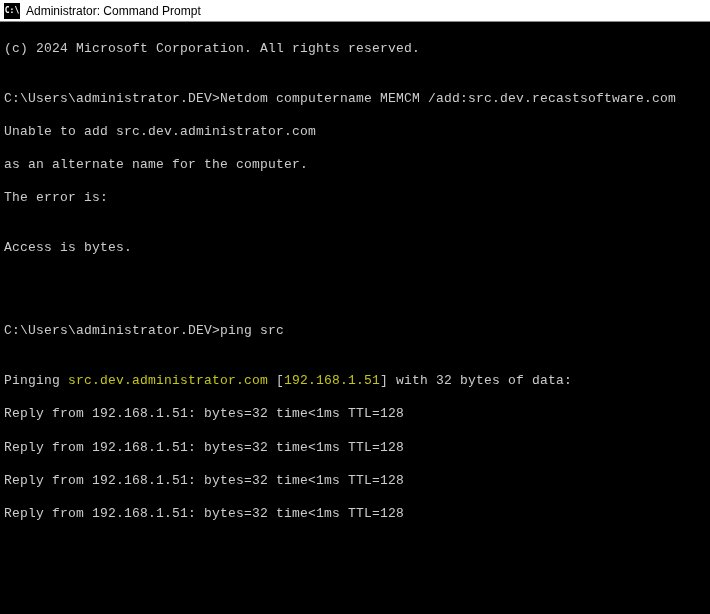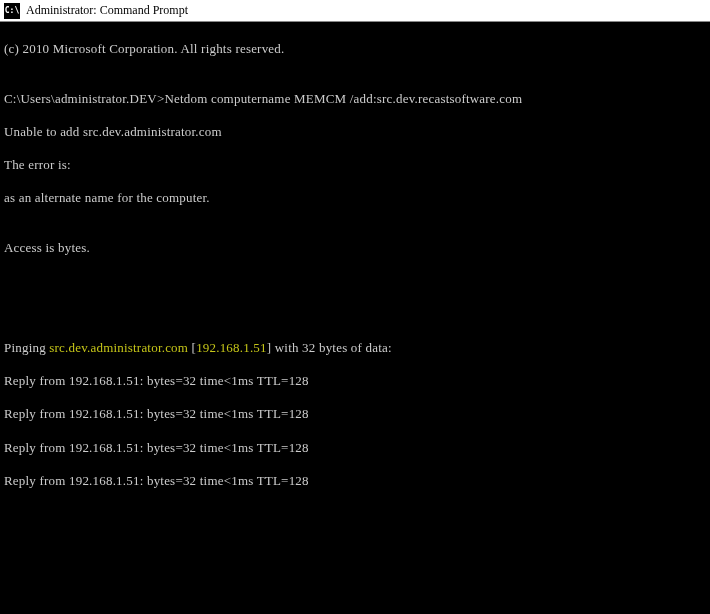--- a/index.html
+++ b/index.html
@@ -1,15 +1,15 @@
 <!DOCTYPE html>
 <html><head>
 <meta charset="utf-8">
 <style>
-  * { margin: 0; padding: 0; box-sizing: border-box; font-family: Liberation Serif, serif; }
+  * { margin: 0; padding: 0; box-sizing: border-box; }
   body {
     background: #000;
     font-family: Consolas, 'Courier New', monospace;
     font-size: 13px;
     color: #ccc;
     width: 710px;
     height: 614px;
     overflow: hidden;
   }
   .titlebar {
@@ -50,31 +50,32 @@
 </style>
 </head>
 <body>
 
 <div class="titlebar">
   <span class="icon">C:\</span>
   <span>Administrator: Command Prompt</span>
 </div>
 
 <div class="terminal">
-<span class="line">(c) 2010 Microsoft Corporation. All rights reserved.</span>
+<span class="line">(c) 2024 Microsoft Corporation. All rights reserved.</span>
 <span class="line"></span>
 <span class="line"><span>C:\Users\administrator.DEV&gt;</span><span>Netdom computername MEMCM /add:src.dev.recastsoftware.com</span></span>
 <span class="line">Unable to add src.dev.administrator.com</span>
+<span class="line">as an alternate name for the computer.</span>
 <span class="line">The error is:</span>
-<span class="line">as an alternate name for the computer.</span>
 <span class="line"></span>
 <span class="line">Access is bytes.</span>
 <span class="line"></span>
 <span class="line"></span>
 <span class="line"></span>
+<span class="line"><span>C:\Users\administrator.DEV&gt;</span><span>ping src</span></span>
 <span class="line"></span>
 <span class="line"><span>Pinging </span><span class="hl">src.dev.administrator.com</span><span> [</span><span class="hl">192.168.1.51</span><span>] with 32 bytes of data:</span></span>
 <span class="line">Reply from 192.168.1.51: bytes=32 time&lt;1ms TTL=128</span>
 <span class="line">Reply from 192.168.1.51: bytes=32 time&lt;1ms TTL=128</span>
 <span class="line">Reply from 192.168.1.51: bytes=32 time&lt;1ms TTL=128</span>
 <span class="line">Reply from 192.168.1.51: bytes=32 time&lt;1ms TTL=128</span>
 <span class="line"></span>
 
 
 

